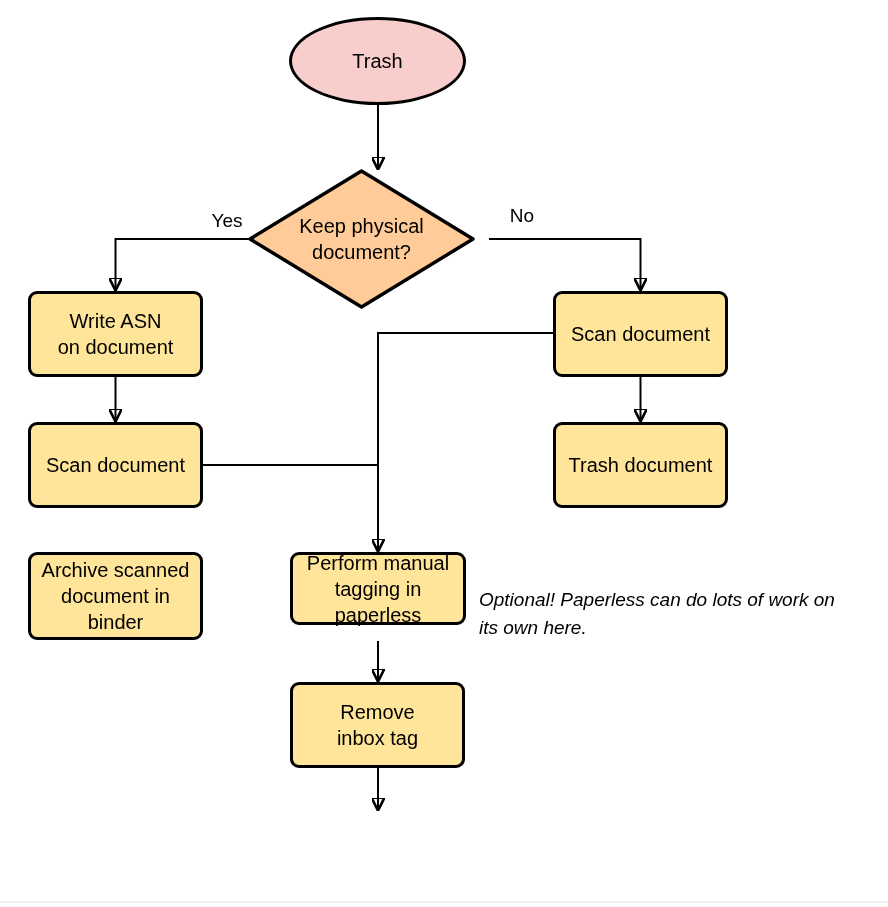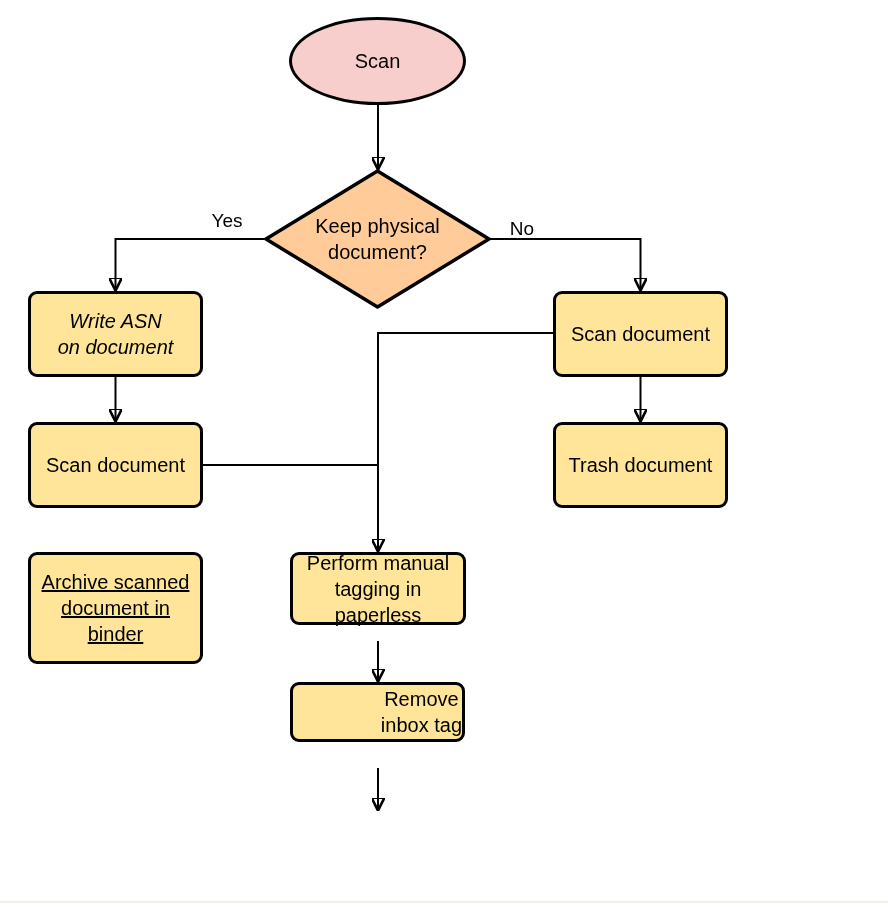--- a/index.html
+++ b/index.html
@@ -88,66 +88,68 @@
     <path d="M489 239 L640.5 239 L640.5 290" marker-end="url(#arrow)"></path>
     <path d="M115.5 377 L115.5 421" marker-end="url(#arrow)"></path>
     <path d="M203 465 L377.5 465"></path>
     <path d="M553 333 L378 333 L378 551" marker-end="url(#arrow)"></path>
     <path d="M640.5 377 L640.5 421" marker-end="url(#arrow)"></path>
     <path d="M378 641 L378 681" marker-end="url(#arrow)"></path>
     <path d="M378 768 L378 810" marker-end="url(#arrow)"></path>
   </svg>
 
   <div class="node terminator" style="left:289px; top:17px; width:177px; height:88px;">
-    <span class="label">Scan</span>
+    <span class="label">Trash</span>
   </div>
 
-  <div class="node" style="left:264px; top:169px; width:227px; height:140px;">
+  <div class="node" style="left:248px; top:169px; width:227px; height:140px;">
     <svg class="decision-shape" width="227" height="140" viewBox="0 0 227 140">
       <polygon points="113.5,2 225,70 113.5,138 2,70" fill="var(--decision-fill, #FFCC99)" stroke="var(--line-color, #000000)" stroke-width="3.5" stroke-linejoin="round"></polygon>
     </svg>
     <span class="label">Keep physical
 document?</span>
   </div>
 
   <div class="edge-label" style="left:197px; top:210px; width:60px;text-align:center;">Yes</div>
 
-  <div class="edge-label" style="left:493px; top:218px; width:58px;">No</div>
+  <div class="edge-label" style="left:493px; top:205px; width:58px;">No</div>
 
-  <div class="node process" style="left:28px; top:291px; width:175px; height:86px;font-style:italic;">
+  <div class="node process" style="left:28px; top:291px; width:175px; height:86px;">
     <span class="label">Write ASN
 on document</span>
   </div>
 
   <div class="node process" style="left:28px; top:422px; width:175px; height:86px;">
     <span class="label">Scan document</span>
   </div>
 
-  <div class="node process" style="left:28px; top:552px; width:175px; height:112px;text-decoration:underline;">
+  <div class="node process" style="left:28px; top:552px; width:175px; height:88px;">
     <span class="label">Archive scanned
 document in
 binder</span>
   </div>
 
   <div class="node process" style="left:553px; top:291px; width:175px; height:86px;">
     <span class="label">Scan document</span>
   </div>
 
   <div class="node process" style="left:553px; top:422px; width:175px; height:86px;align-items:center;">
     <span class="label">Trash document</span>
   </div>
 
   <div class="node process" style="left:290px; top:552px; width:176px; height:73px;">
     <span class="label">Perform manual
 tagging in
 paperless</span>
   </div>
 
+  <div class="annotation" style="left:479px; top:586px;">Optional! Paperless can do lots of work on
+its own here.</div>
 
-  <div class="node process" style="left:290px; top:682px; width:175px; height:60px;justify-content:flex-end;">
+  <div class="node process" style="left:290px; top:682px; width:175px; height:86px;">
     <span class="label">Remove
 inbox tag</span>
   </div>
 
 
   <div class="bottom-rule"></div>
 
 </div>
 
 </body></html>

